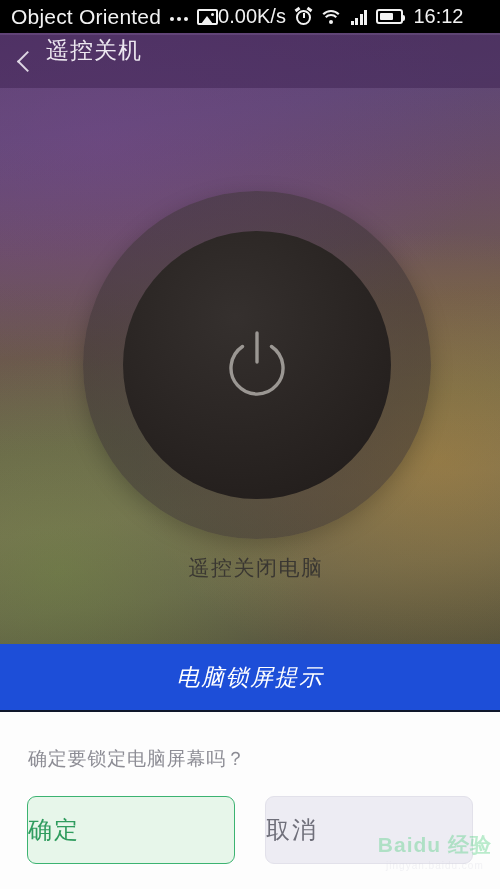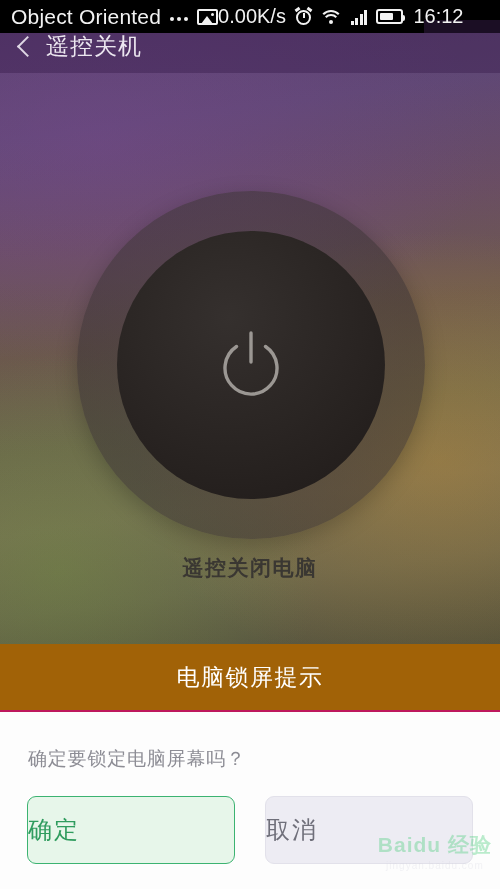--- a/index.html
+++ b/index.html
@@ -203,26 +203,26 @@
   }
   .wp-tint {
     position: absolute;
     inset: 0;
     background: linear-gradient(180deg, rgba(90,60,120,0.22) 0%, rgba(90,60,120,0.0) 38%, rgba(40,40,20,0.10) 100%);
   }
 
   
   .titlebar {
     position: absolute;
-    left: 0; top: 20px;
+    left: 0; top: 35px;
     width: 500px;
     height: 53px;
     background: rgba(58,30,78,0.46);
     display: flex;
-    align-items: center;
+    align-items: flex-start;
     z-index: 20;
   }
   .back-btn {
     width: 44px;
     height: 53px;
     display: flex;
     align-items: center;
     justify-content: center;
     padding-left: 6px;
     box-sizing: border-box;
@@ -237,26 +237,25 @@
   .title-text {
     font-size: 23px;
     color: #ece7f0;
     letter-spacing: 1px;
     margin-left: 2px;
   }
 
   
   .power-wrap {
     position: absolute;
-    left: 0; top: 33px;
+    left: 6px; top: 33px;
     width: 452px;
     height: 611px;
     z-index: 15;
     pointer-events: none;
-    font-weight: bold;
   }
   .power-outer {
     position: absolute;
     left: 77px; top: 158px;
     width: 348px; height: 348px;
     border-radius: 50%;
     background: radial-gradient(circle at 46% 40%, rgba(70,60,62,0.58) 0%, rgba(58,50,52,0.55) 60%, rgba(52,46,46,0.48) 100%);
     box-shadow: 0 6px 22px rgba(0,0,0,0.22);
     pointer-events: auto;
   }
@@ -293,25 +292,26 @@
   .dialog {
     position: absolute;
     left: 0; top: 644px;
     width: 500px;
     height: 245px;
     background: #fdfdfd;
     z-index: 30;
   }
   .dlg-header {
     height: 66px;
-    background: #a16207;
+    background: #1d4ed8;
     display: flex;
     align-items: center;
     justify-content: center;
-    border-bottom: 2px solid #be185d;
+    border-bottom: 2px solid #0f172a;
+    font-style: italic;
   }
   .dlg-title {
     color: #ffffff;
     font-size: 23px;
     letter-spacing: 1.5px;
   }
   .dlg-body {
     padding: 34px 0 0 28px;
   }
   .dlg-msg {

